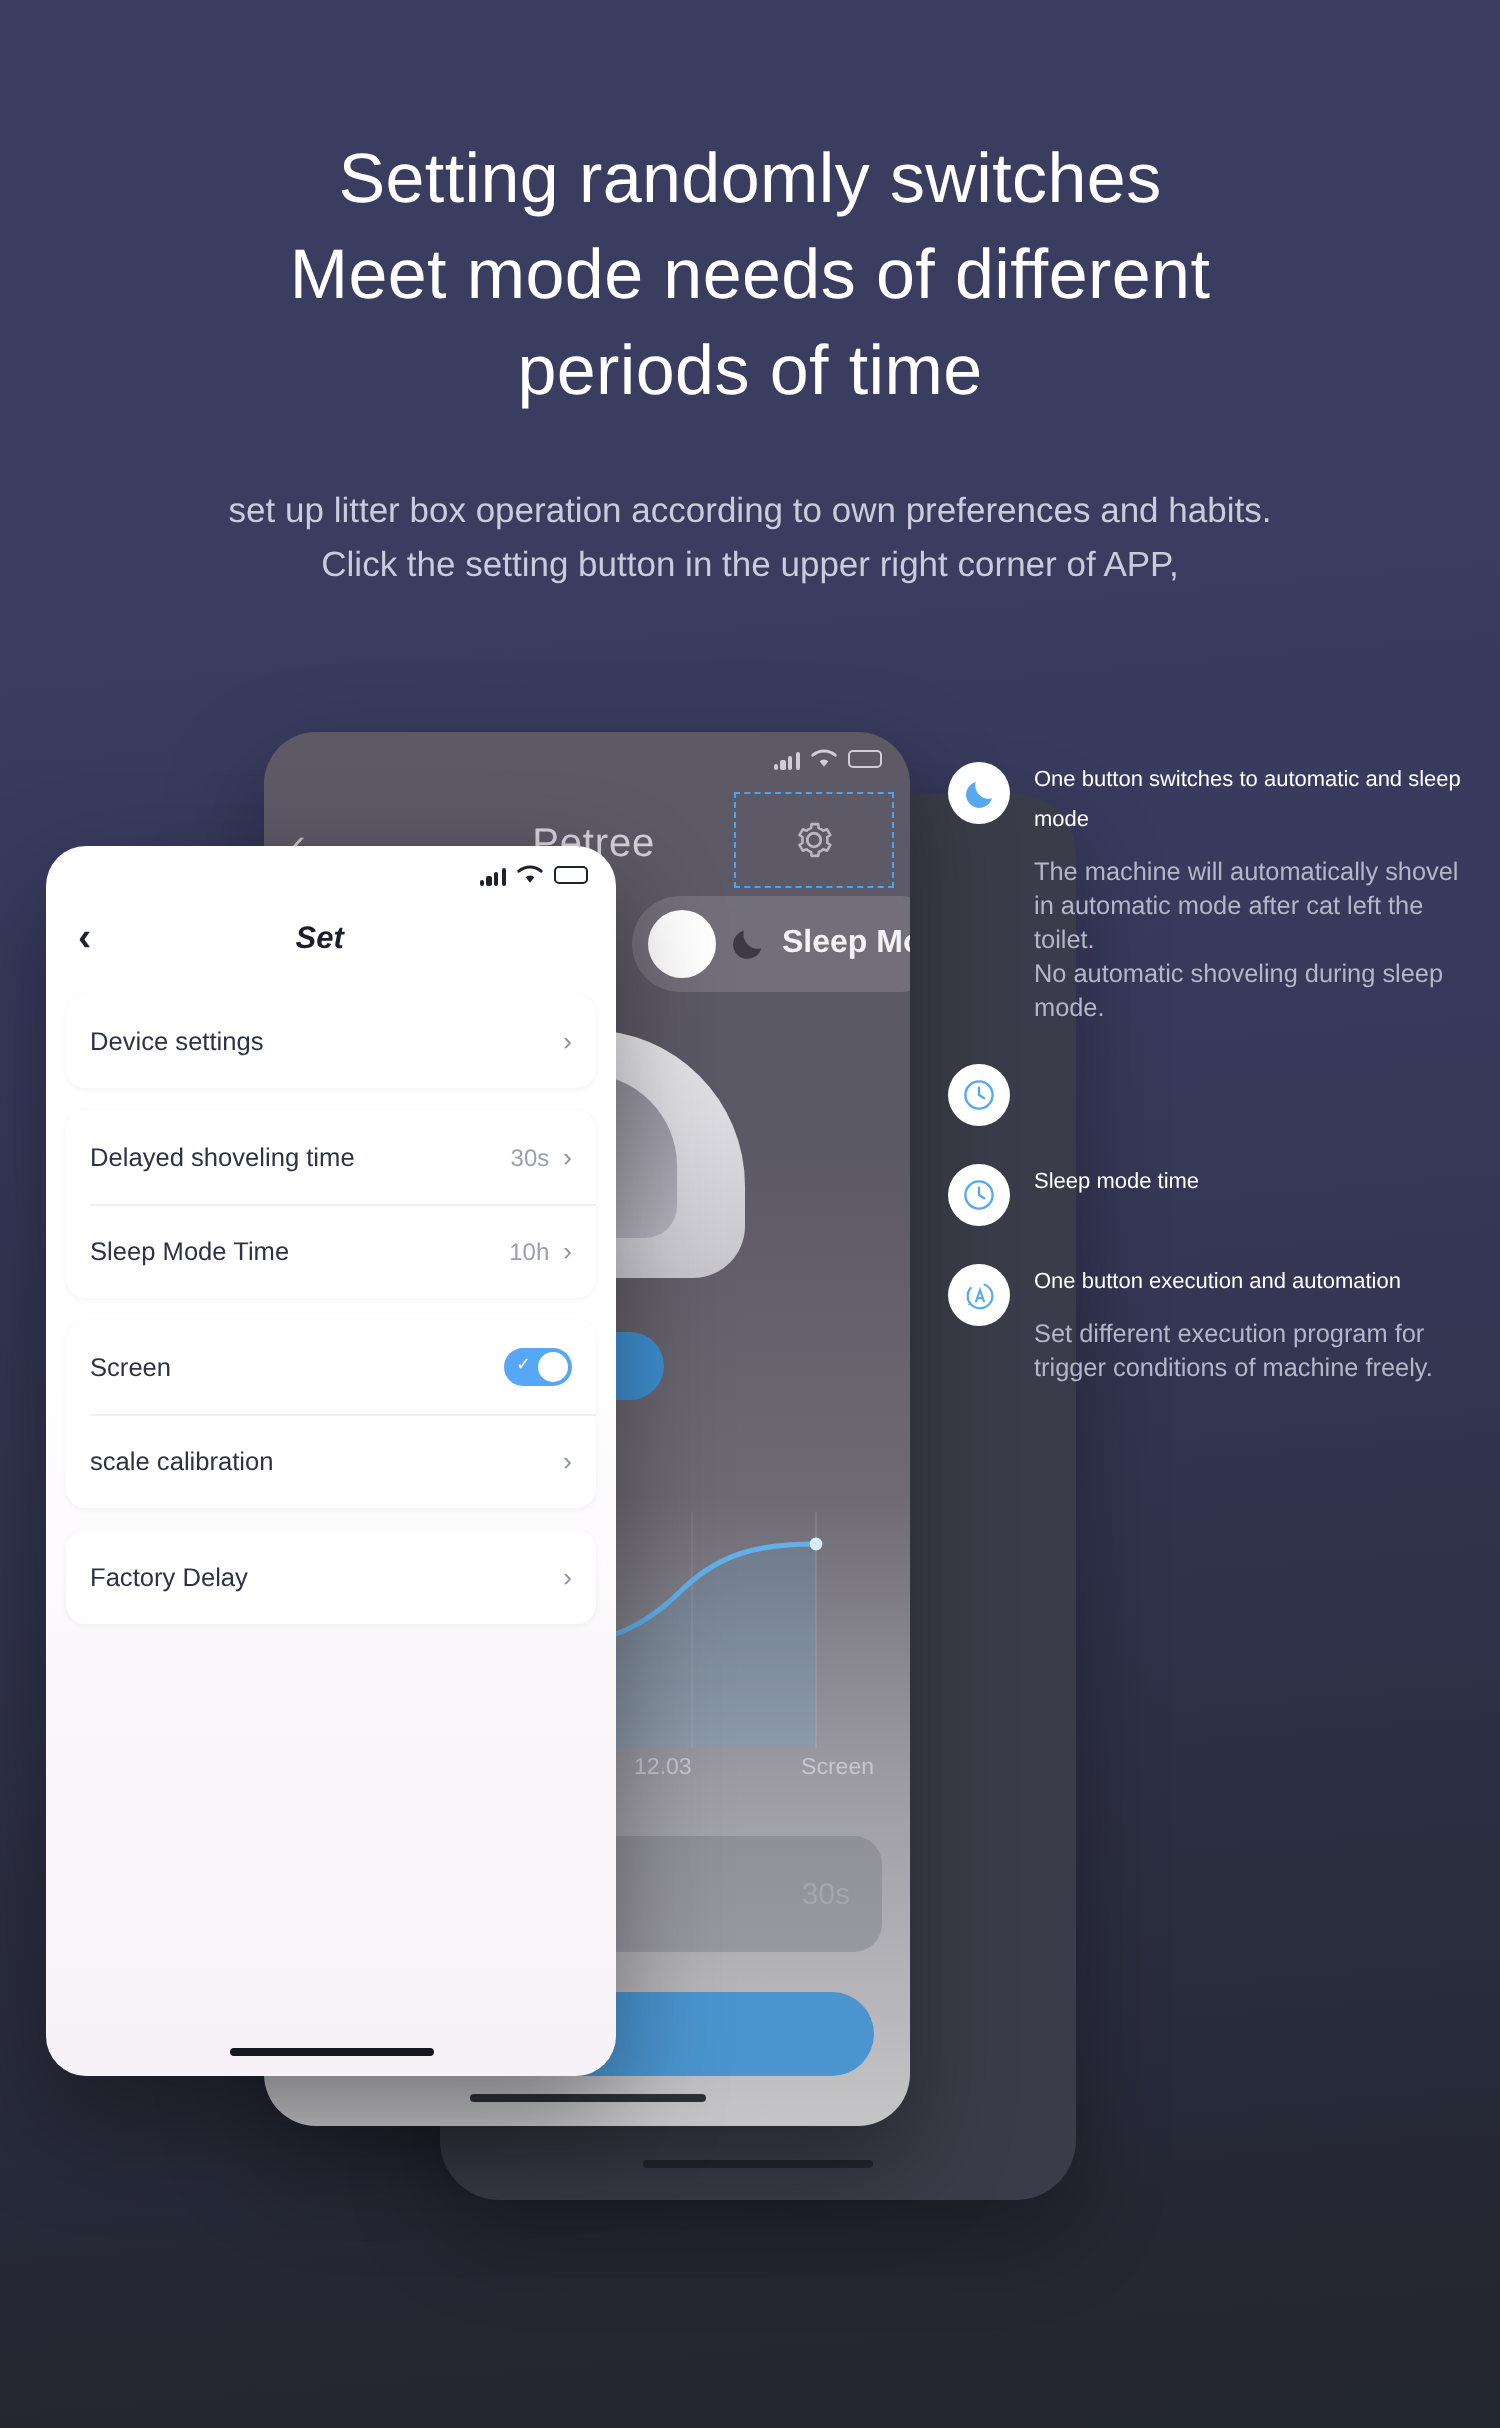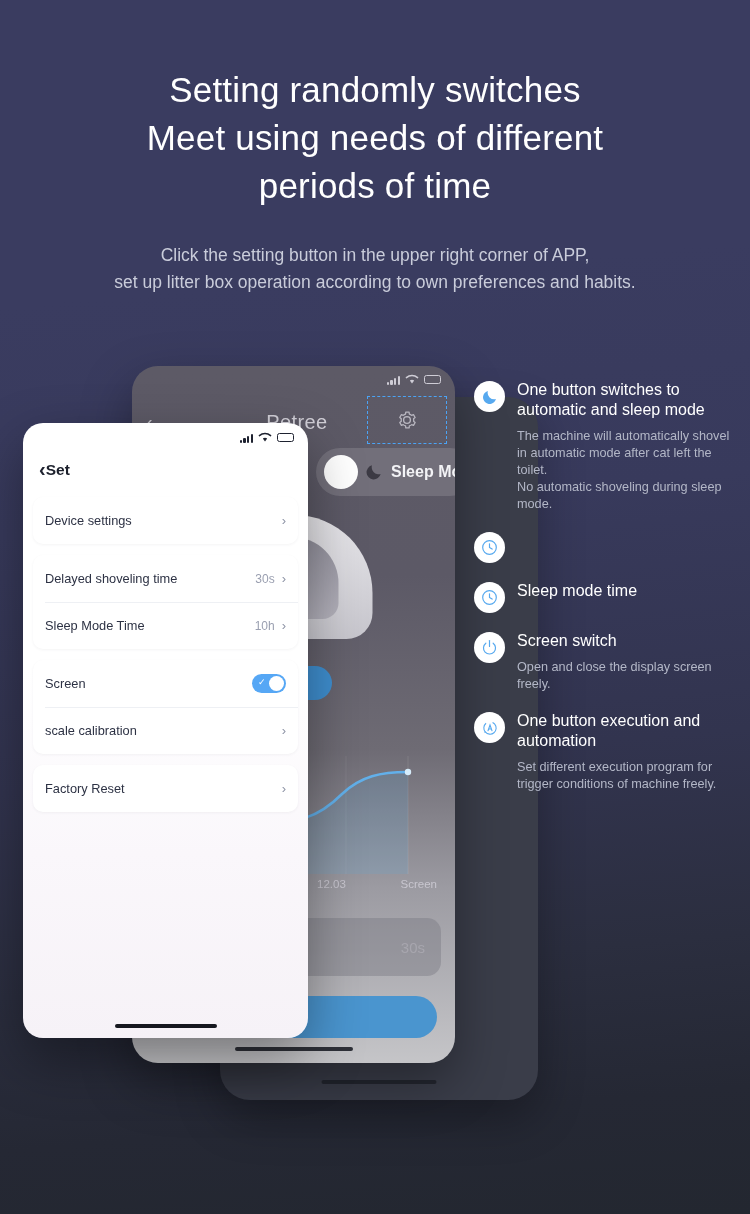--- a/index.html
+++ b/index.html
@@ -167,22 +167,22 @@
   }
   .st-status {
     position: absolute; top: 9px; right: 14px;
     display: flex; align-items: center; gap: 5px;
   }
   .st-nav {
     height: 68px; display: flex; align-items: flex-end; padding: 0 16px 12px;
   }
   .st-back { color: #1f2330; font-size: 20px; font-weight: 700; line-height: 1; }
   .st-title {
-    flex: 1; text-align: left; color: #1b1f2b;
-    font-size: 15.5px; font-weight: 700; margin-right: 18px;
+    flex: 1; text-align: center; color: #1b1f2b;
+    font-size: 15.5px; font-weight: 700; margin-right: 18px; font-style: italic;
   }
   .st-body { padding: 6px 10px 0; }
   .st-group {
     background: #ffffff; border-radius: 10px; margin-bottom: 11px;
     box-shadow: 0 1px 3px rgba(30,35,60,.05);
     overflow: hidden;
   }
   .st-row {
     height: 47px; display: flex; align-items: center;
     padding: 0 12px; position: relative;
@@ -214,21 +214,21 @@
   .features { position: absolute; left: 474px; top: 380px; width: 262px; }
   .feat { display: flex; gap: 12px; margin-bottom: 18px; }
   .feat-ic {
     width: 31px; height: 31px; border-radius: 50%;
     background: #ffffff; flex: 0 0 auto;
     display: flex; align-items: center; justify-content: center;
     margin-top: 1px;
   }
   .feat-body { flex: 1; }
   .feat-title {
-    color: #ffffff; font-size: 16px; line-height: 20px; font-weight: 400;
+    color: #ffffff; font-size: 11px; line-height: 20px; font-weight: 400;
   }
   .feat-desc {
     margin-top: 8px;
     color: #b3b7c7; font-size: 12.7px; line-height: 17px;
   }
 
   
   .bars { display: flex; align-items: flex-end; gap: 1.5px; height: 10px; }
   .bars i { width: 2.2px; border-radius: 1px; display: block; }
   .batt {
@@ -240,26 +240,26 @@
     content: ""; position: absolute; right: -2.6px; top: 3px;
     width: 1.8px; height: 3.5px; border-radius: 0 1px 1px 0;
   }
 </style>
 </head>
 <body>
 
 <div class="header">
   <div class="headline">
     <div>Setting randomly switches</div>
-    <div>Meet using needs of different</div>
+    <div>Meet mode needs of different</div>
     <div>periods of time</div>
   </div>
   <div class="subhead">
+    <div>set up litter box operation according to own preferences and habits.</div>
     <div>Click the setting button in the upper right corner of APP,</div>
-    <div>set up litter box operation according to own preferences and habits.</div>
   </div>
 </div>
 
 <div class="stage">
 
   <div class="phone-back">
     <div class="home-bar"></div>
   </div>
 
   <div class="phone-front">
@@ -405,21 +405,21 @@
         <div class="st-row">
           <span class="st-label">scale calibration</span>
           <span class="st-right">
             <span class="st-chev">›</span>
           </span>
         </div>
       </div>
 
       <div class="st-group">
         <div class="st-row">
-          <span class="st-label">Factory Reset</span>
+          <span class="st-label">Factory Delay</span>
           <span class="st-right">
             <span class="st-chev">›</span>
           </span>
         </div>
       </div>
 
     </div>
 
     <div class="st-home"></div>
   </div>
@@ -453,32 +453,20 @@
         <svg width="19" height="19" viewBox="0 0 24 24">
           <circle cx="12" cy="12" r="8.6" fill="none" stroke="#57a9ef" stroke-width="1.5"></circle>
           <path d="M12 7.4V12l3.3 2" fill="none" stroke="#57a9ef" stroke-width="1.5" stroke-linecap="round" stroke-linejoin="round"></path>
         </svg>
       </span>
       <span class="feat-body">
         <span class="feat-title" style="display:block">Sleep mode time</span>
       </span>
     </div>
 
-    <div class="feat">
-      <span class="feat-ic">
-        <svg width="19" height="19" viewBox="0 0 24 24">
-          <path d="M7.4 6.6a7.6 7.6 0 1 0 9.2 0" fill="none" stroke="#57a9ef" stroke-width="1.5" stroke-linecap="round"></path>
-          <path d="M12 3.2v7.4" fill="none" stroke="#57a9ef" stroke-width="1.5" stroke-linecap="round"></path>
-        </svg>
-      </span>
-      <span class="feat-body">
-        <span class="feat-title" style="display:block">Screen switch</span>
-        <span class="feat-desc" style="display:block; white-space:pre-line">Open and close the display screen freely.</span>
-      </span>
-    </div>
 
     <div class="feat">
       <span class="feat-ic">
         <svg width="20" height="20" viewBox="0 0 24 24">
           <circle cx="12" cy="12" r="7.4" fill="none" stroke="#57a9ef" stroke-width="1.3" stroke-dasharray="34 8" transform="rotate(-40 12 12)"></circle>
           <path d="M9.6 15.3 12 8.4l2.4 6.9M10.5 13.2h3" fill="none" stroke="#57a9ef" stroke-width="1.3" stroke-linecap="round"></path>
           <path d="M6.1 15.6l-1.4 1.9 2.4-.2z" fill="#57a9ef"></path>
         </svg>
       </span>
       <span class="feat-body">

